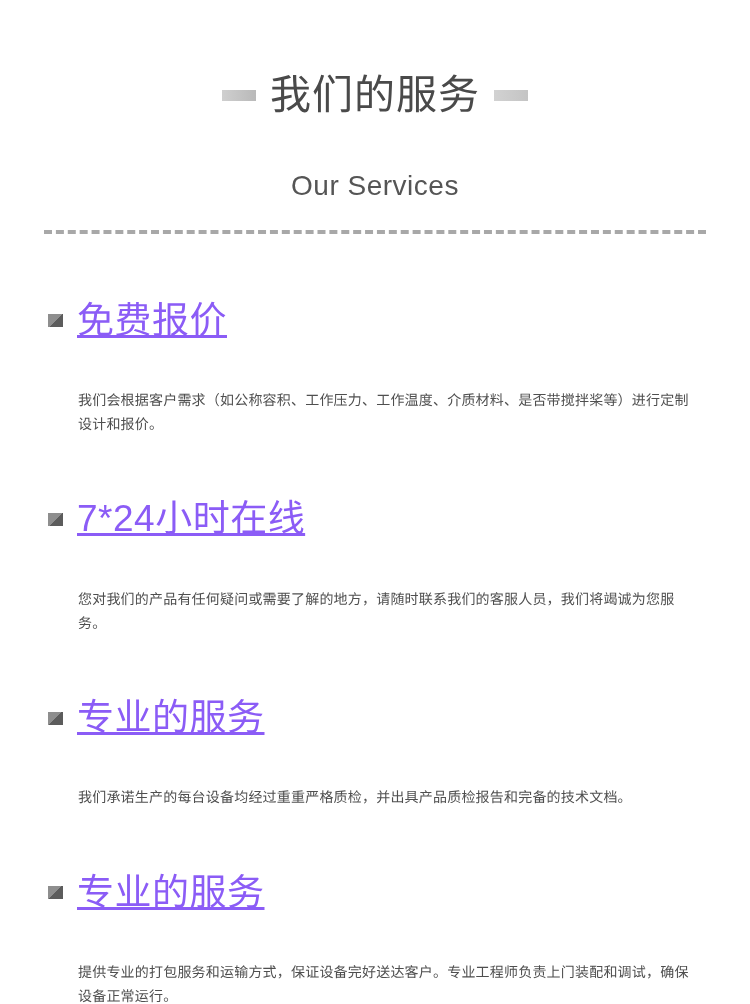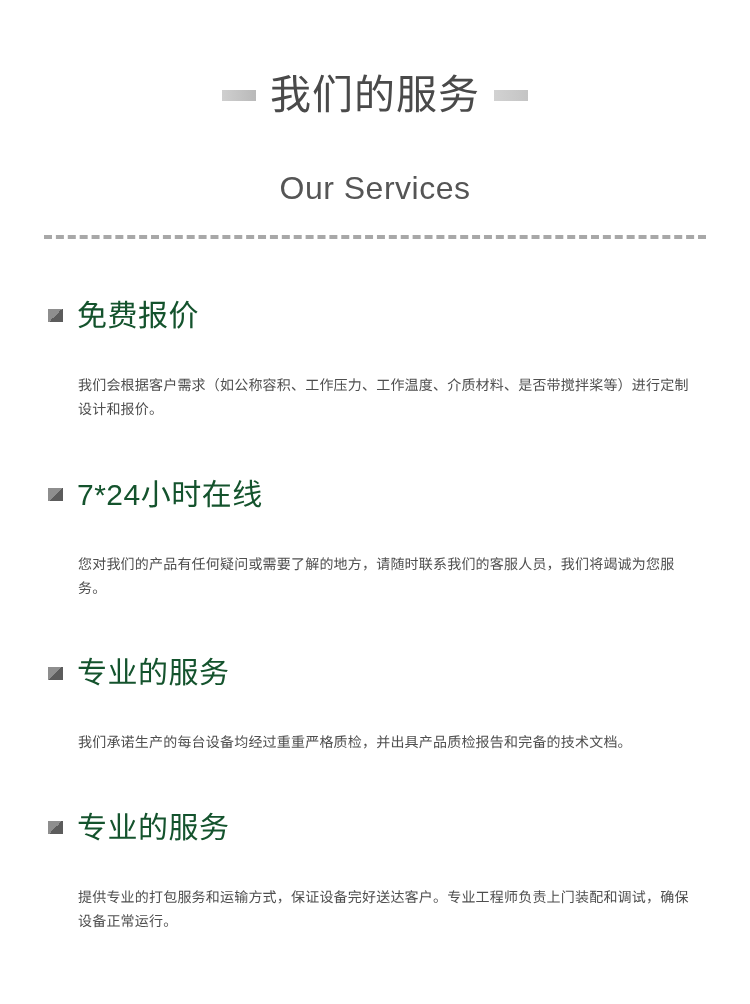--- a/index.html
+++ b/index.html
@@ -55,21 +55,21 @@
     font-size: 41px;
     line-height: 1;
     font-weight: 400;
     color: #4a4a4a;
     letter-spacing: 1px;
     white-space: nowrap;
   }
 
   .sub-title {
     margin-top: 26px;
-    font-size: 32px;
+    font-size: 28px;
     color: #555555;
     font-weight: 400;
     letter-spacing: 0.5px;
   }
 
   .divider {
     margin: 28px 44px 0 44px;
     height: 0;
     border-top: 4px dashed #a8a8a8;
   }
@@ -91,25 +91,26 @@
 
   .bullet {
     width: 15px;
     height: 13px;
     flex: 0 0 auto;
     background: linear-gradient(135deg, #8e8e8e 0 50%, #5c5c5c 50% 100%);
     display: inline-block;
   }
 
   .section-title {
-    font-size: 30px;
+    font-size: 37px;
     font-weight: 400;
-    color: #14532d;
+    color: #8b5cf6;
     line-height: 1.2;
     letter-spacing: 0.5px;
+    text-decoration: underline;
   }
 
   .section-body {
     margin: 14px 0 0 30px;
     font-size: 14px;
     line-height: 1.75;
     color: #4f4f4f;
     letter-spacing: 0.2px;
     max-width: 640px;
   }

